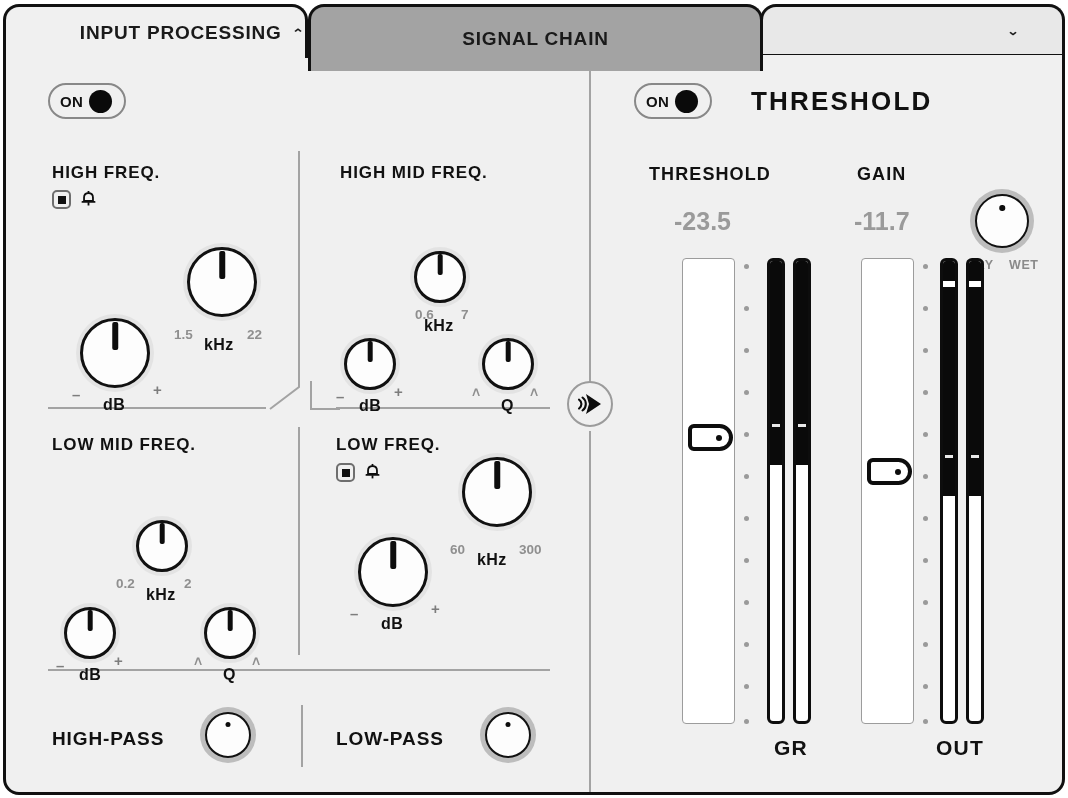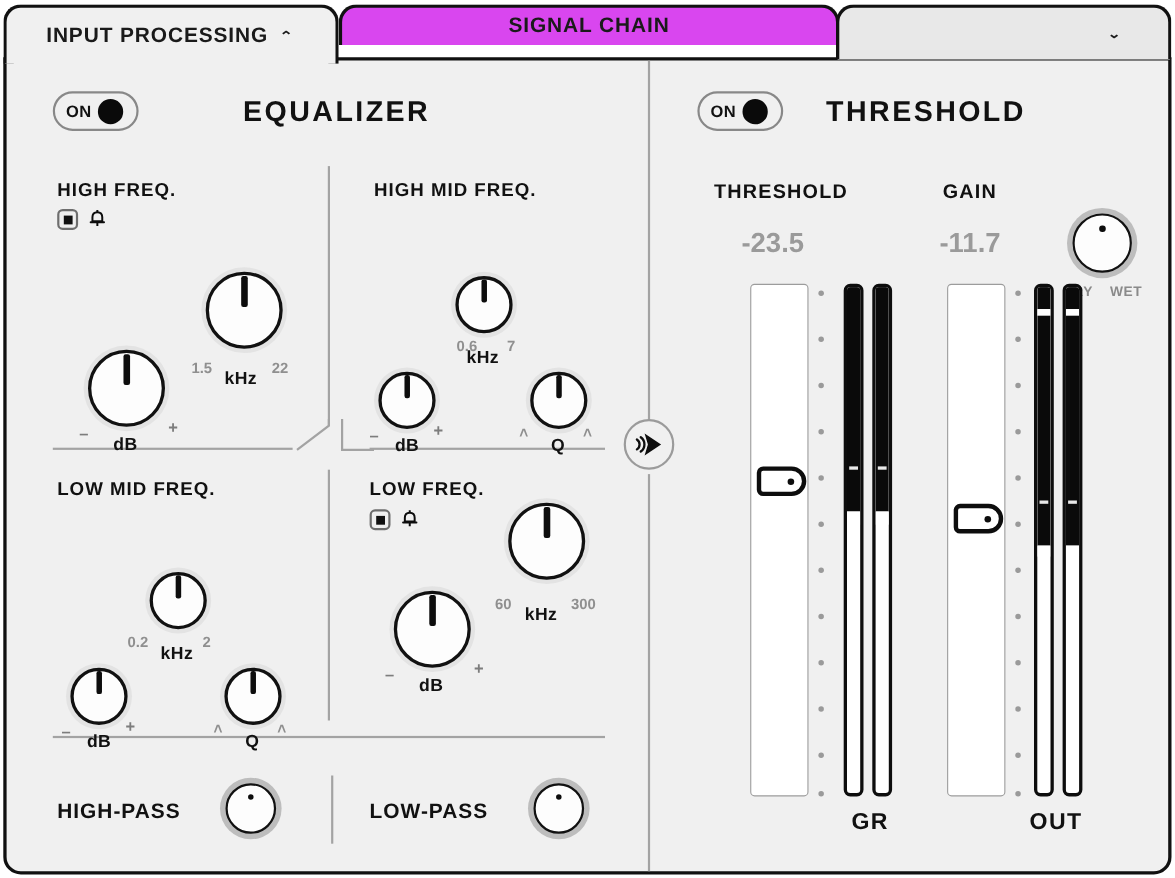--- a/index.html
+++ b/index.html
@@ -22,26 +22,26 @@
     border: 3px solid #111;
     border-bottom: none;
     display: flex; align-items: center;
     font-size: 19px; font-weight: 700; letter-spacing: 0.8px;
     color: #1a1a1a; white-space: nowrap;
   }
   .tab-input {
     left: 3px; top: 4px; width: 305px; height: 54px;
     background: #f0f0f0;
     border-radius: 16px 16px 0 0;
-    justify-content: flex-start; padding-left: 36px;
+    justify-content: flex-end; padding-left: 36px;
     z-index: 3;
   }
   .tab-signal {
-    left: 308px; top: 4px; width: 455px; height: 37px;
-    background: #d946ef;
+    left: 308px; top: 4px; width: 455px; height: 67px;
+    background: #a3a3a3;
     border-radius: 16px 16px 0 0;
     justify-content: center;
     z-index: 2;
   }
   .tab-output {
     left: 760px; top: 4px; width: 305px; height: 50px;
     background: #e8e8e8;
     border-radius: 16px 16px 0 0;
     justify-content: flex-end; padding-right: 34px;
     z-index: 1;
@@ -239,21 +239,20 @@
       <span class="caret up">⌃</span>
     </div>
   </div>
 
   <div class="panel">
 
     <div class="toggle" style="left:42px; top:28px;">
       <span class="tlabel">ON</span>
       <span class="tdot"></span>
     </div>
-    <div class="sect-title" style="left:215px; top:31px;">EQUALIZER</div>
 
     <div class="toggle" style="left:628px; top:28px;">
       <span class="tlabel">ON</span>
       <span class="tdot"></span>
     </div>
     <div class="sect-title" style="left:745px; top:31px;">THRESHOLD</div>
 
     <div class="divider vline" style="left:292px; top:96px; height:236px;"></div>
 
     <svg class="jog" style="left:258px; top:326px; width:44px; height:30px;" viewBox="0 0 44 30">

